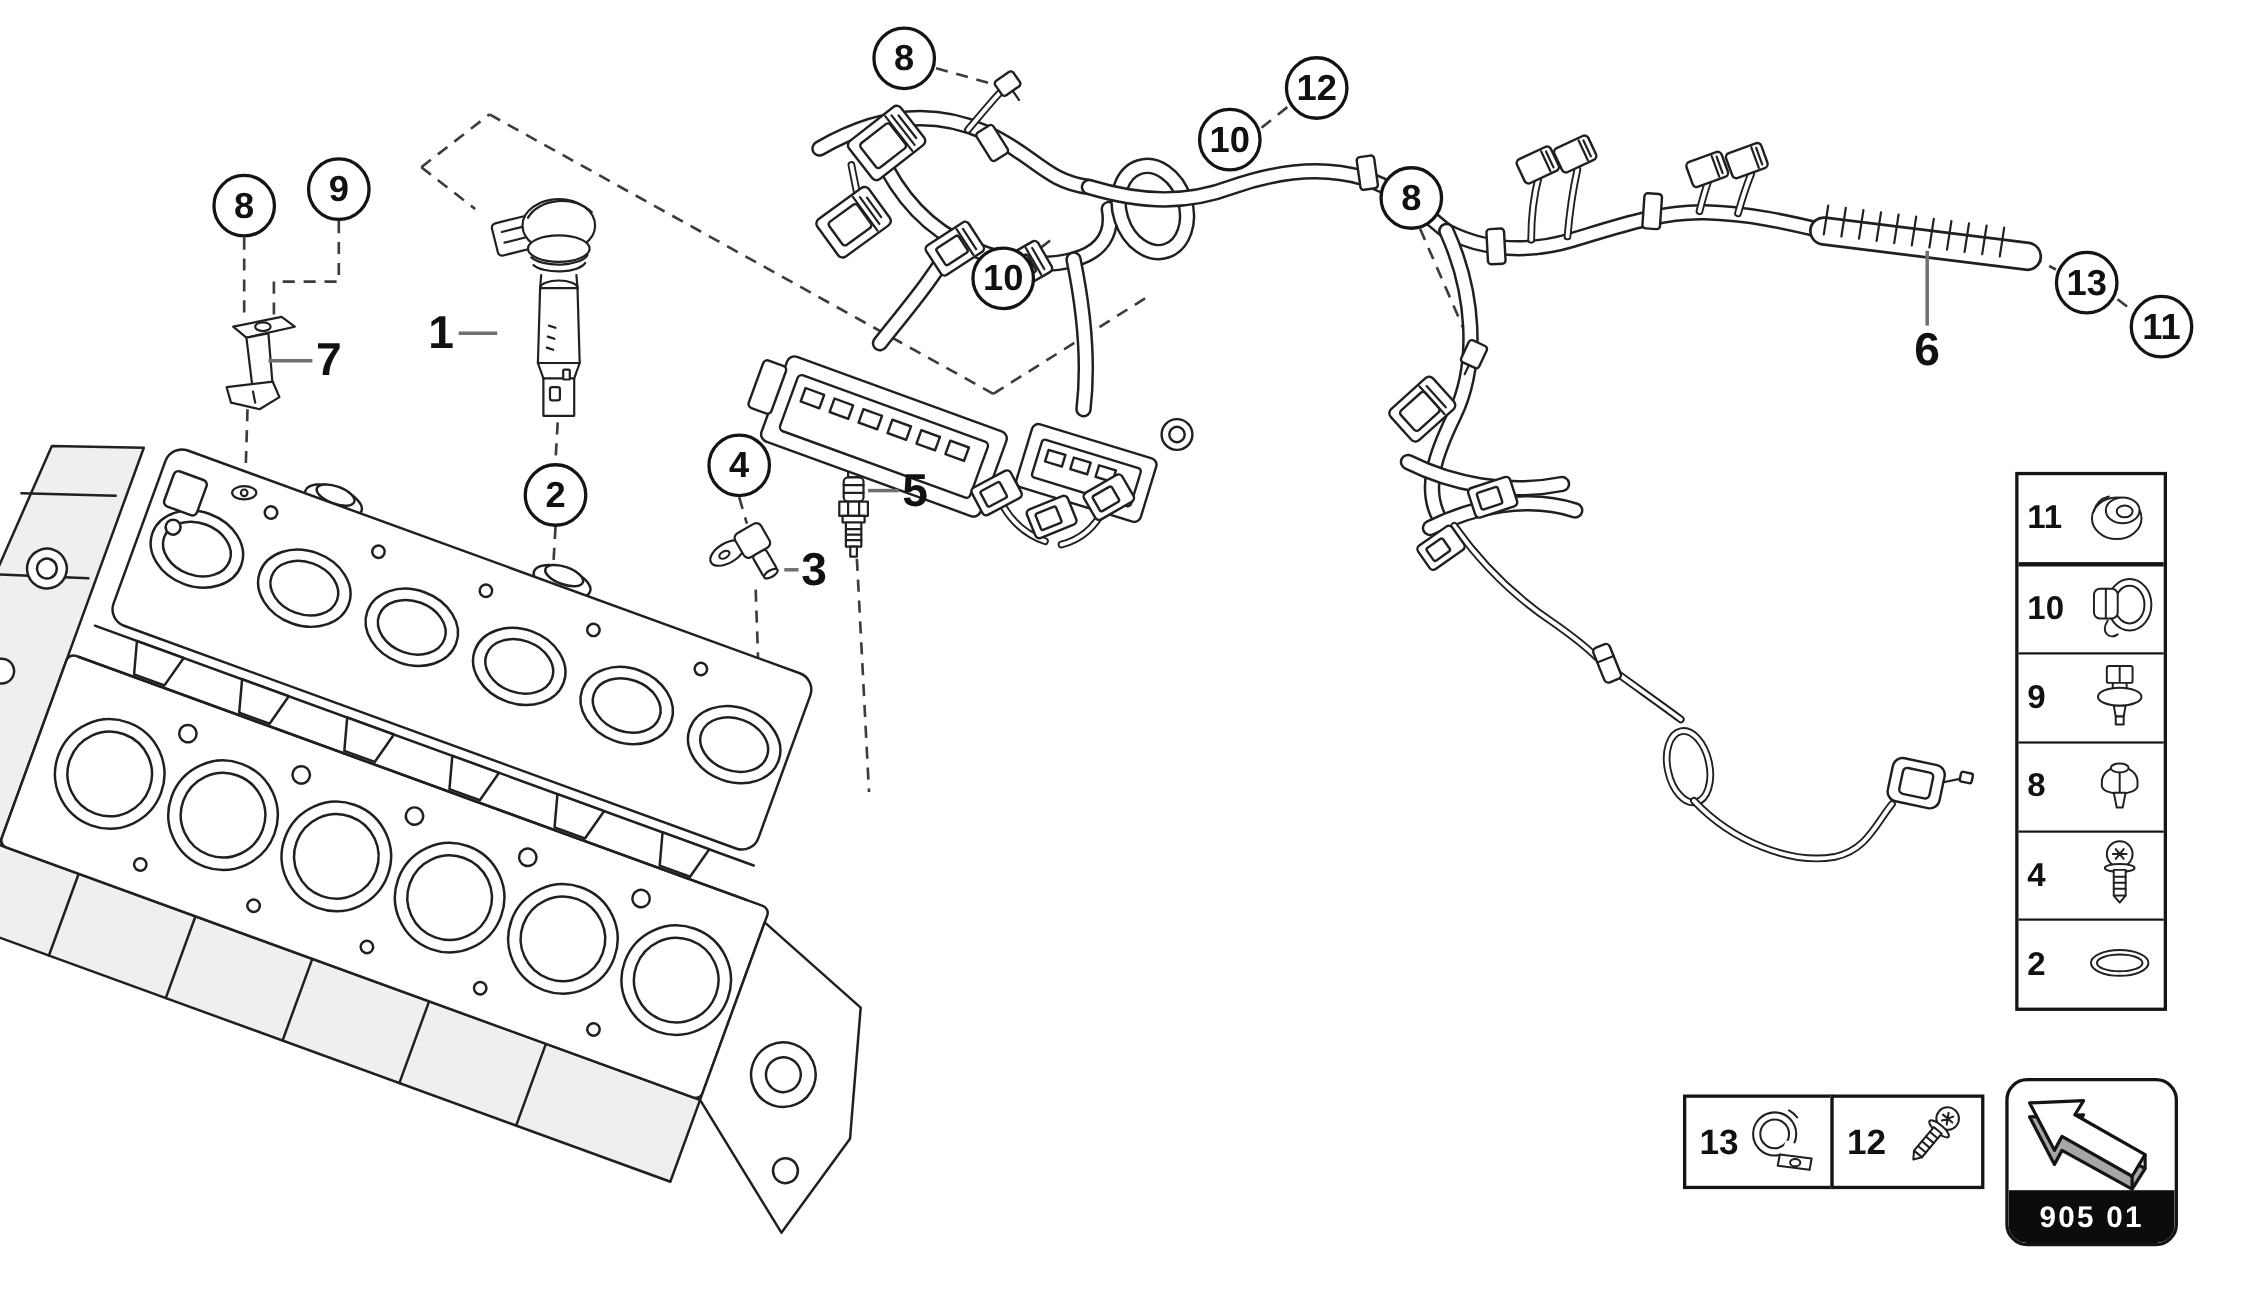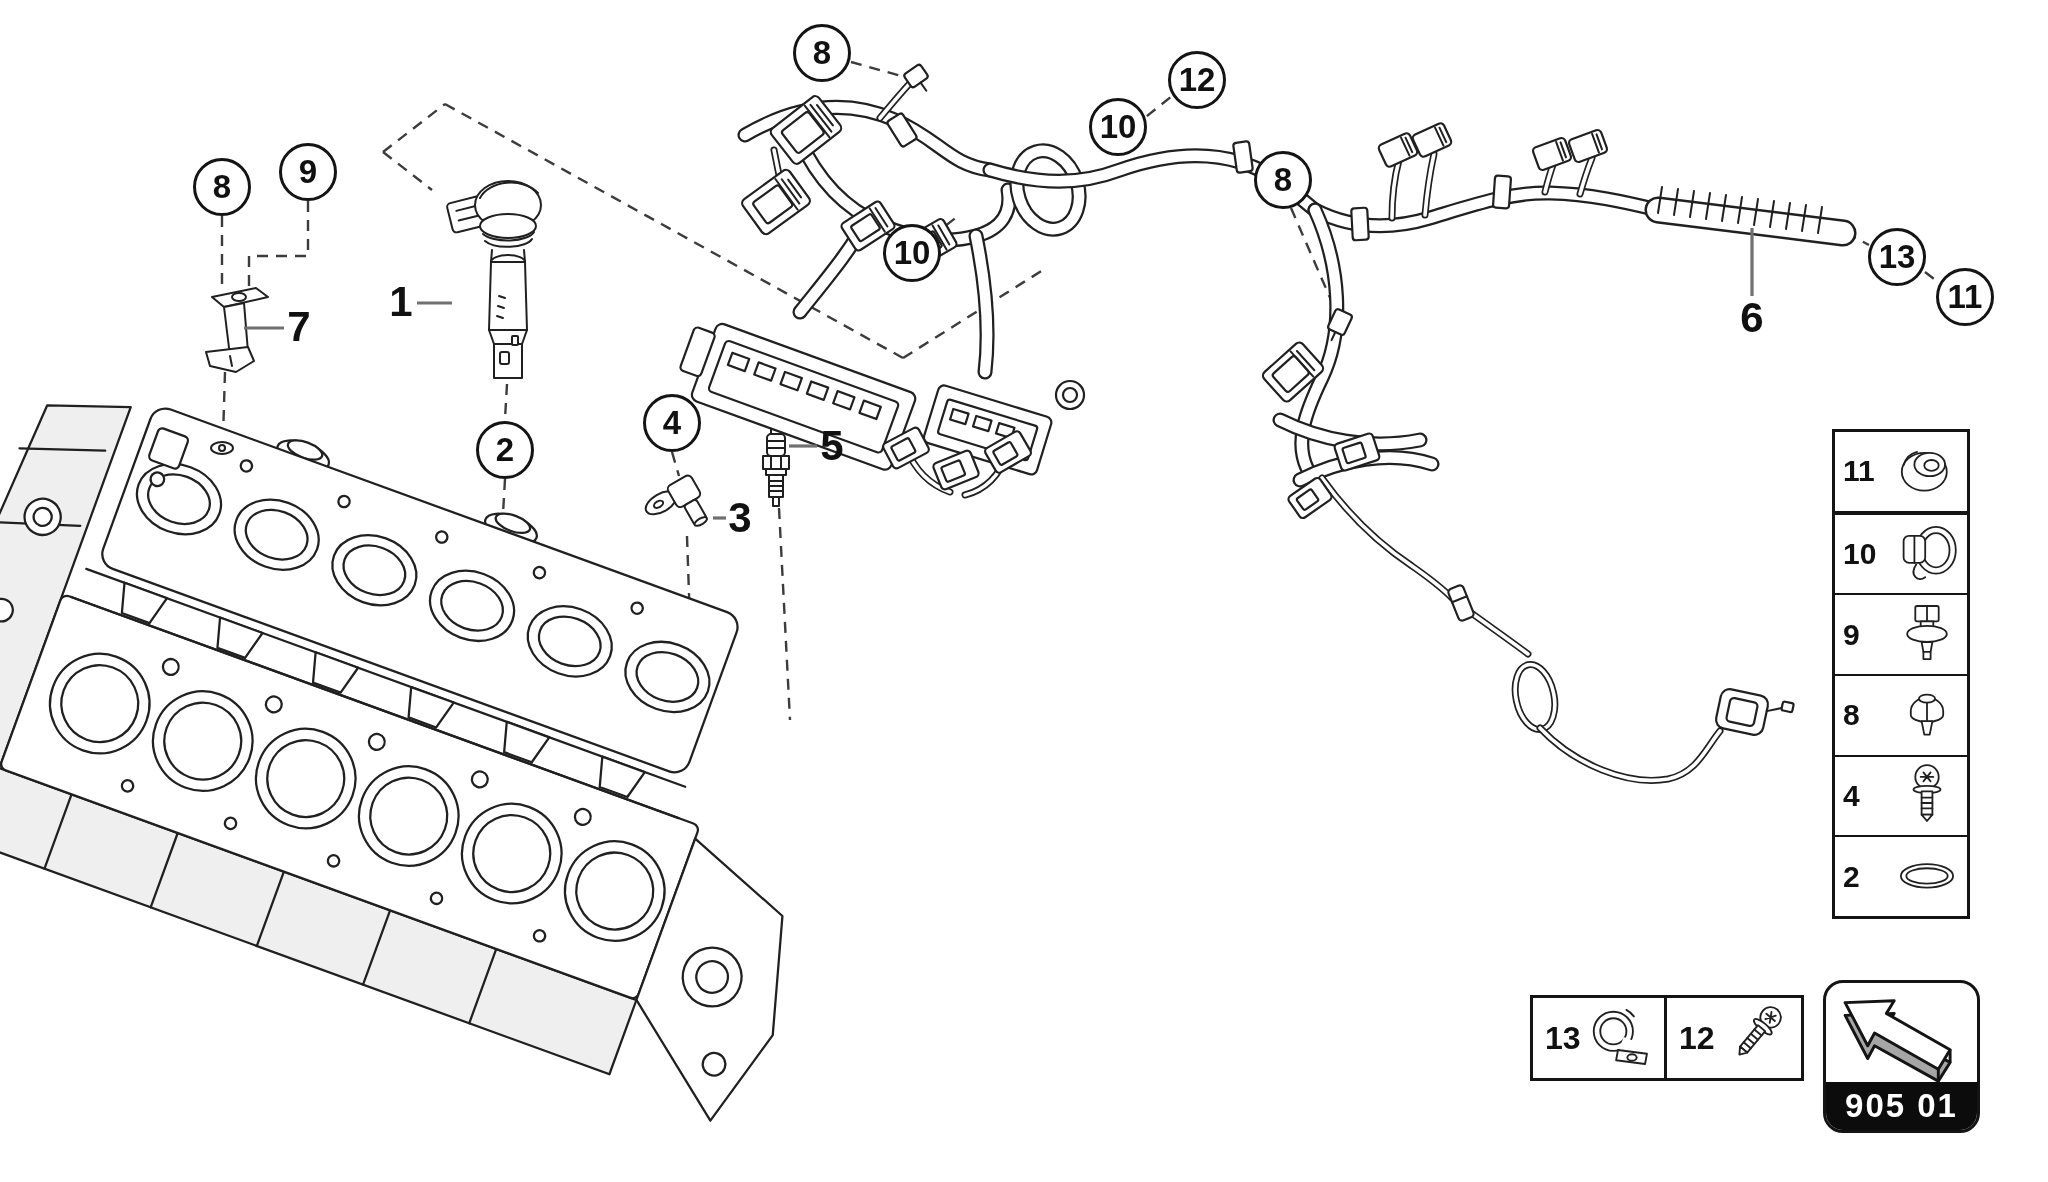--- a/index.html
+++ b/index.html
@@ -36,21 +36,21 @@
   .legend-ico{position:absolute;right:2px;top:50%;transform:translateY(-50%);}
 
   .hwbox{position:absolute;top:995px;height:86px;box-sizing:border-box;border:3px solid #141414;background:#fff;z-index:5;cursor:pointer;}
   .hwbox .hw-num{position:absolute;left:12px;top:22px;font-weight:bold;font-size:32px;color:#111;}
   .hwbox .hw-ico{position:absolute;right:4px;top:50%;transform:translateY(-50%);}
 
   .badge{position:absolute;left:1823px;top:980px;width:157px;height:153px;box-sizing:border-box;
     border:3.5px solid #141414;border-radius:20px;background:#fff;overflow:hidden;z-index:5;cursor:pointer;}
   .badge-art{position:absolute;left:2px;top:0px;}
   .badge-bar{position:absolute;left:0;bottom:0;width:100%;height:48px;background:#0c0c0c;color:#fff;
-    display:flex;align-items:center;justify-content:center;font-weight:bold;font-size:33px;letter-spacing:2px;}
+    display:flex;align-items:center;justify-content:center;font-weight:bold;font-size:27px;letter-spacing:2px;}
 </style>
 </head>
 <body>
 
 <div class="stage">
 
   <svg class="artwork" width="2048" height="1182" viewBox="0 0 2048 1182">
 
     <g>
       <path class="dash" d="M383,152 L445,104"></path>

